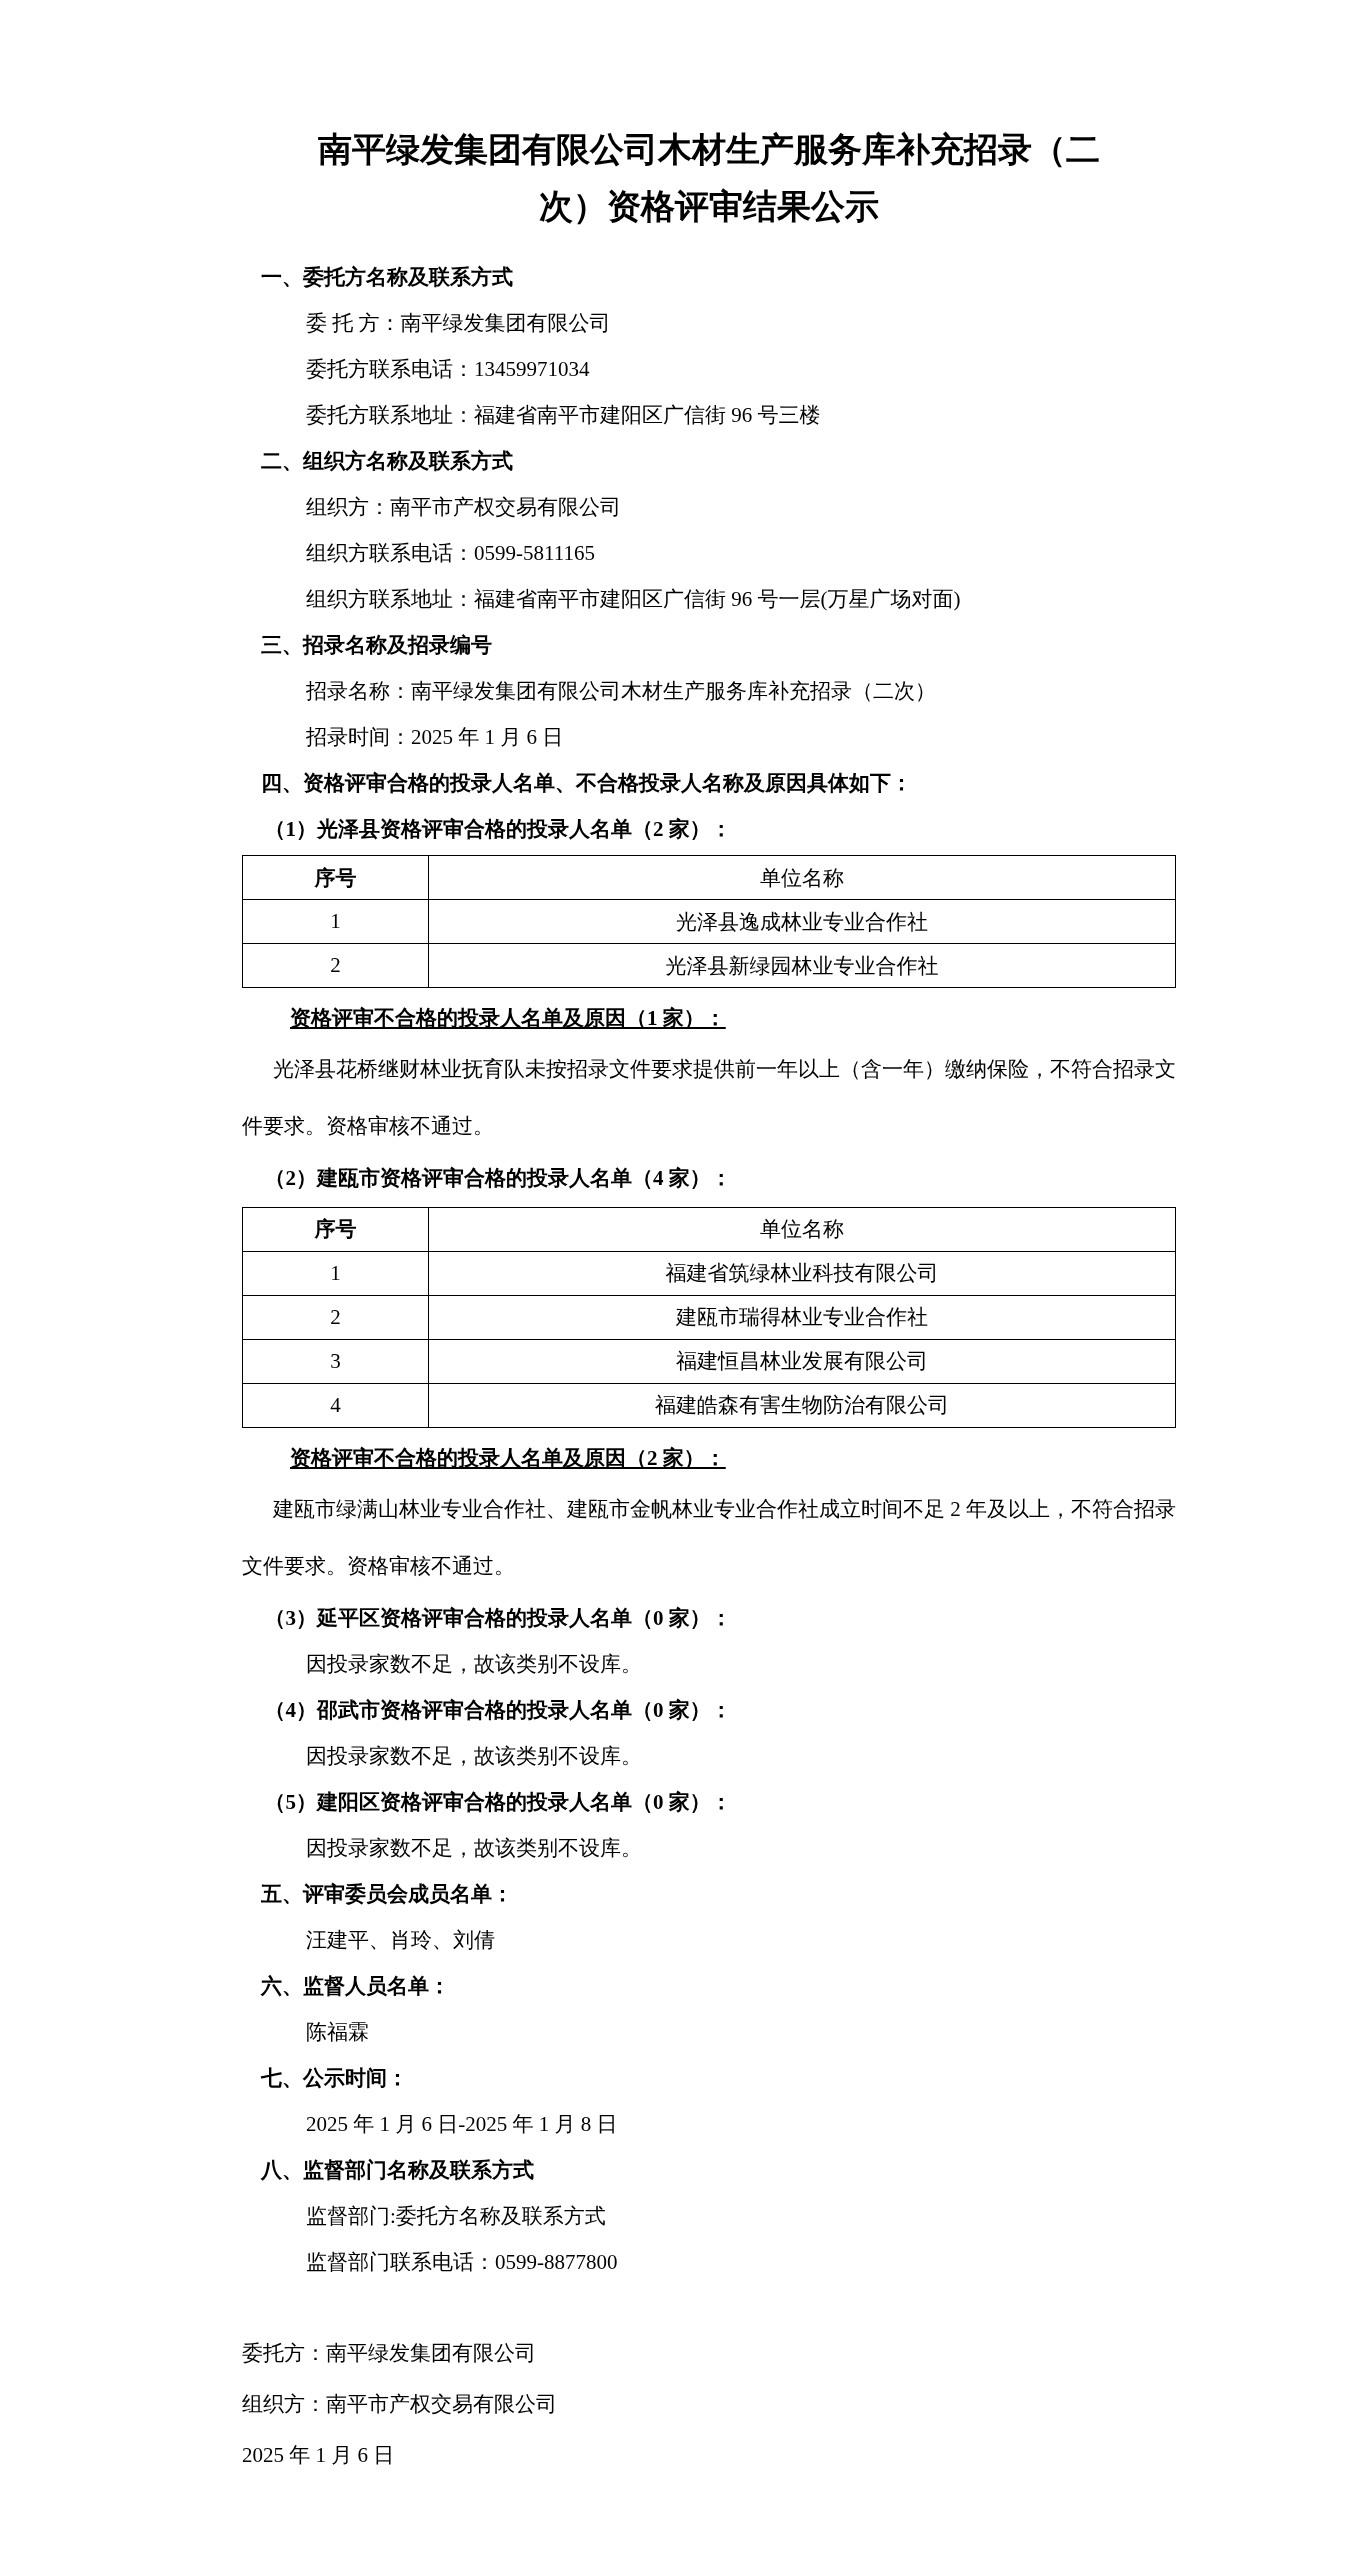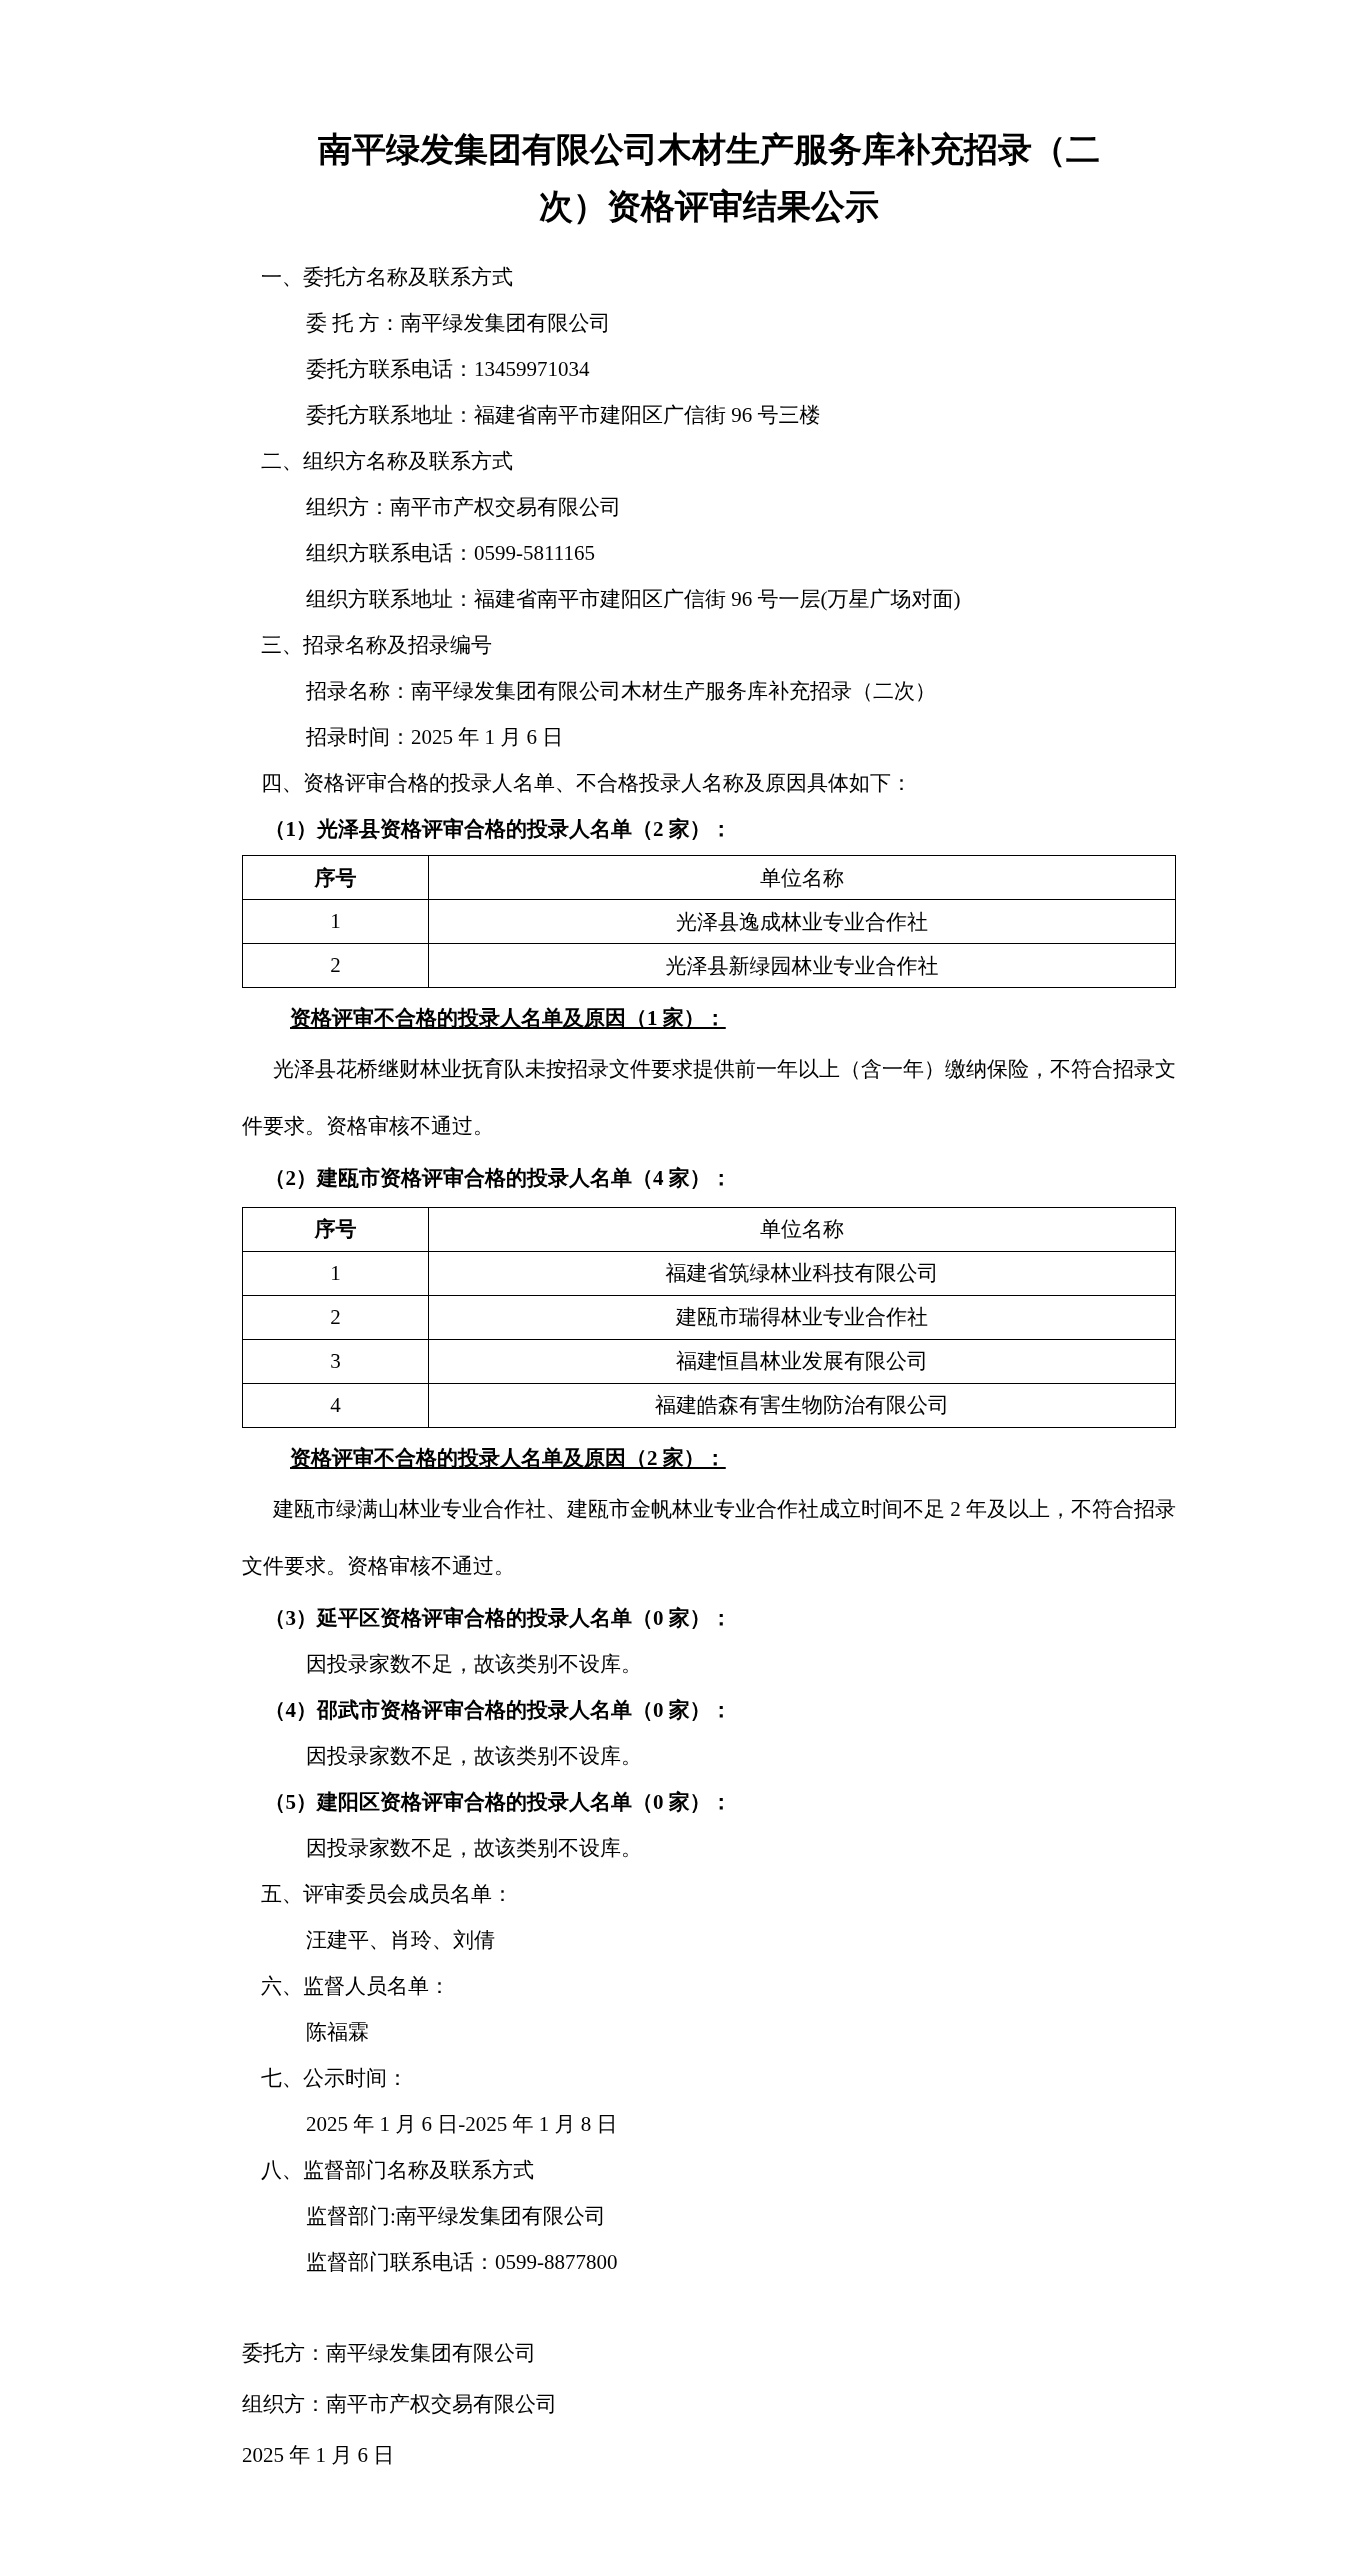--- a/index.html
+++ b/index.html
@@ -9,21 +9,21 @@
     font-family: "Liberation Serif", "DejaVu Serif", serif;
     overflow: hidden;
   }
   .page { padding: 121px 193px 0 194px; margin-left: 48px; }
   .doc-title {
     text-align: center; font-weight: bold;
     font-size: 34px; line-height: 57px;
   }
   .content { margin-top: 19px; }
   .line { font-size: 21px; line-height: 46px; height: 46px; }
-  .sec-heading { font-weight: normal; padding-left: 19px; }
+  .sec-heading { font-weight: bold; padding-left: 19px; }
   .sub-heading { font-weight: bold; padding-left: 22.4px; }
   .body-line { padding-left: 64px; }
   .bold-para { font-weight: bold; padding-left: 48px; }
   .para {
     font-size: 21px; line-height: 57px;
     text-indent: 31px; text-align: justify;
   }
   .doc-table {
     width: 100%; border-collapse: collapse;
     table-layout: fixed; margin-top: 3.4px;
@@ -130,21 +130,21 @@
     <div class="line sec-heading">五、评审委员会成员名单：</div>
     <div class="line body-line">汪建平、肖玲、刘倩</div>
 
     <div class="line sec-heading">六、监督人员名单：</div>
     <div class="line body-line">陈福霖</div>
 
     <div class="line sec-heading">七、公示时间：</div>
     <div class="line body-line">2025 年 1 月 6 日-2025 年 1 月 8 日</div>
 
     <div class="line sec-heading">八、监督部门名称及联系方式</div>
-    <div class="line body-line">监督部门:南平绿发集团有限公司</div>
+    <div class="line body-line">监督部门:委托方名称及联系方式</div>
     <div class="line body-line">监督部门联系电话：0599-8877800</div>
 
   </div>
 
   <div class="footer">
     <div>委托方：南平绿发集团有限公司</div>
     <div>组织方：南平市产权交易有限公司</div>
     <div>2025 年 1 月 6 日</div>
   </div>
 

